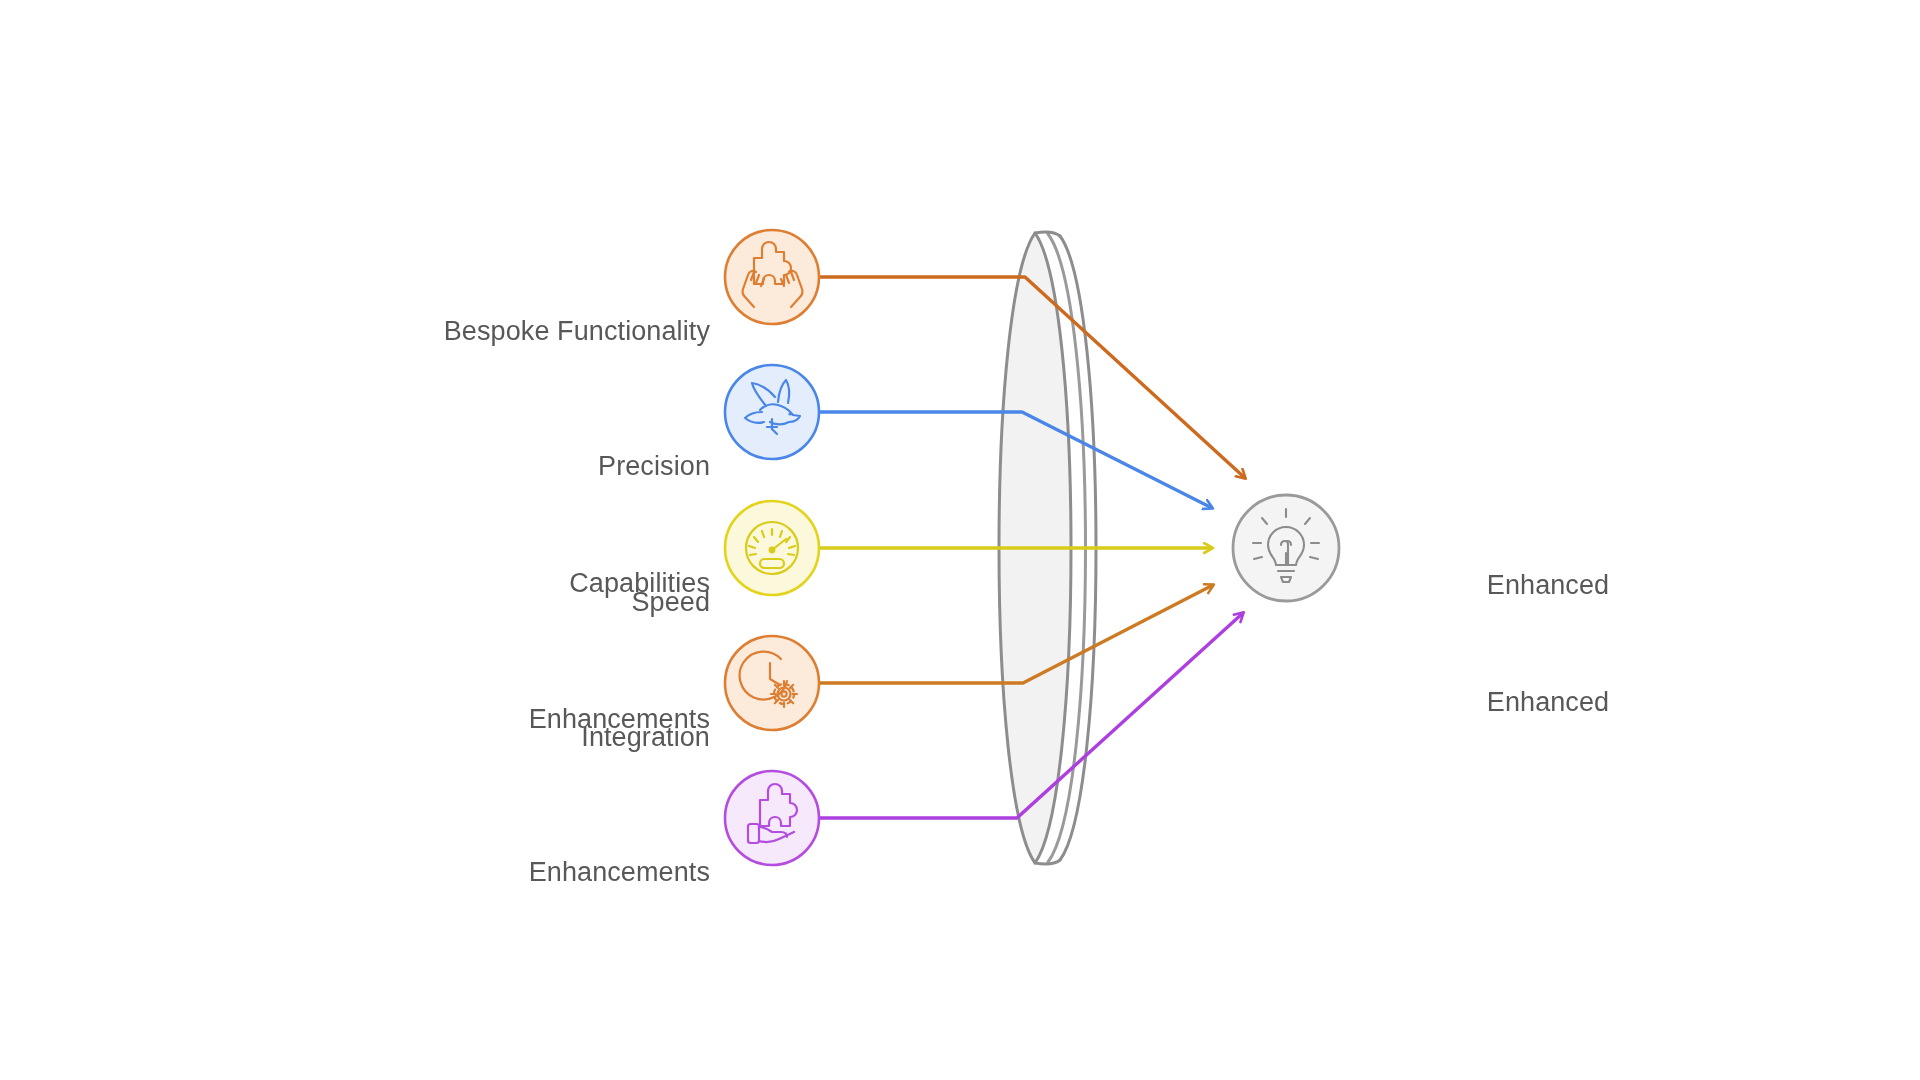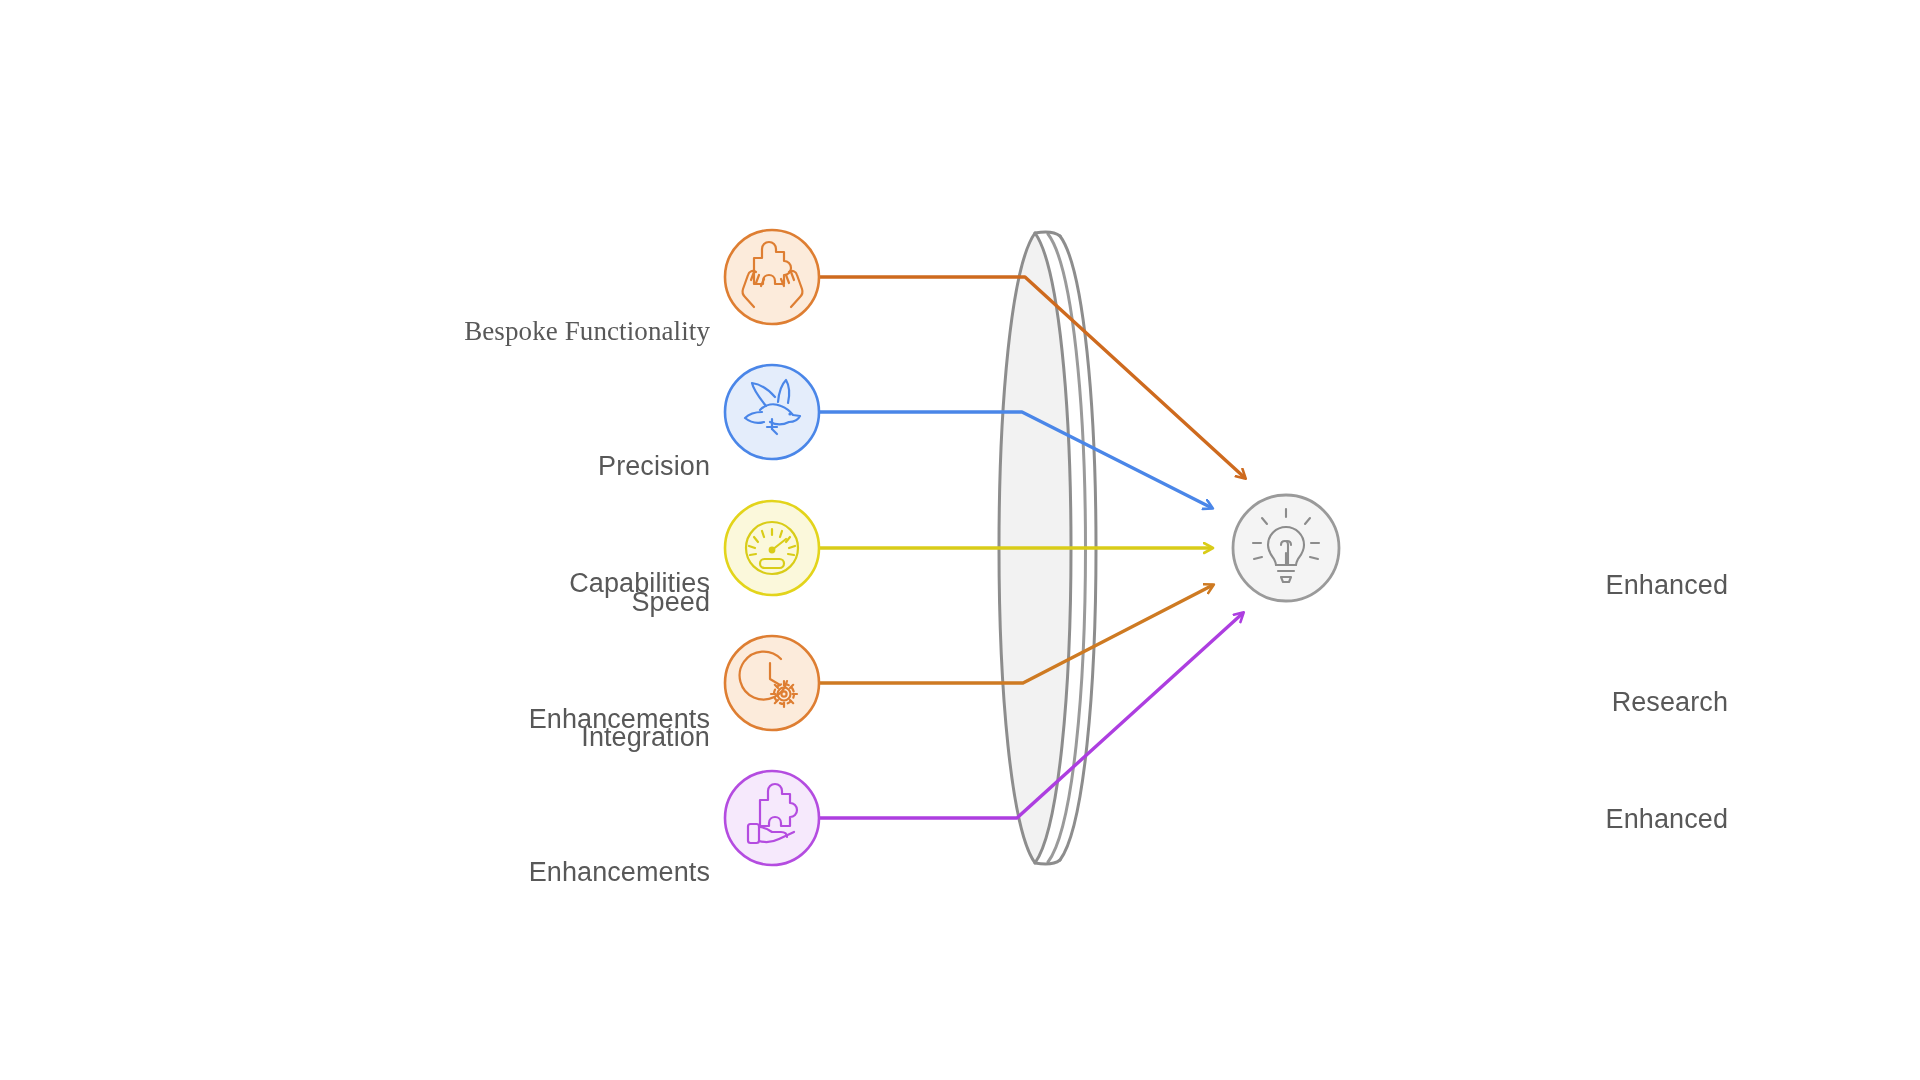--- a/index.html
+++ b/index.html
@@ -33,21 +33,21 @@
     font-size: 27px;
     line-height: 39px;
     font-family: "Liberation Sans", sans-serif;
     white-space: pre;
     letter-spacing: 0.1px;
   }
   .label-left {
     text-align: right;
   }
   .label-right {
-    text-align: right;
+    text-align: center;
   }
 </style>
 </head>
 <body>
 
 <div id="canvas">
 
   <svg id="diagram-svg" viewBox="0 0 1920 1080" xmlns="http://www.w3.org/2000/svg">
 
     <defs>
@@ -224,21 +224,21 @@
         <path d="M1310,518 l-5,6"></path>
         <path d="M1253,543 l8,0"></path>
         <path d="M1319,543 l-8,0"></path>
         <path d="M1254,559 l8,-2"></path>
         <path d="M1318,559 l-8,-2"></path>
       </g>
     </g>
 
   </svg>
 
-  <div class="node-label label-left" style="left: 200px; top: 234px; width: 510px; font-family: Liberation Serif, serif;">
+  <div class="node-label label-left" style="left: 200px; top: 234px; width: 510px;">
     <div>Bespoke Functionality</div>
   </div>
 
   <div class="node-label label-left" style="left: 200px; top: 505px; width: 510px;">
     <div>Speed</div>
     <div>Enhancements</div>
   </div>
 
   <div class="node-label label-left" style="left: 200px; top: 369px; width: 510px;">
     <div>Precision</div>
@@ -248,17 +248,16 @@
   <div class="node-label label-left" style="left: 200px; top: 640px; width: 510px;">
     <div>Integration</div>
   </div>
 
   <div class="node-label label-left" style="left: 200px; top: 775px; width: 510px;">
     <div>Enhancements</div>
   </div>
 
   <div class="node-label label-right" style="left: 1368px; top: 488px; width: 360px;">
     <div>Enhanced</div>
-    <div>Research</div>
     <div>Enhanced</div>
   </div>
 
 </div>
 
 </body></html>

